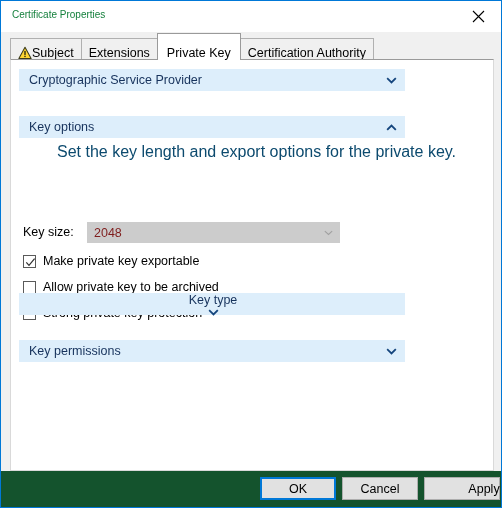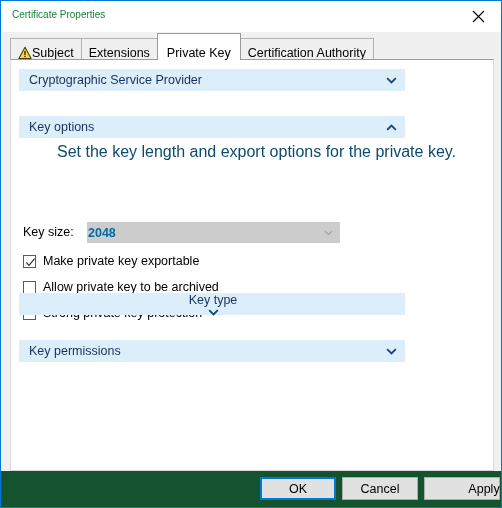--- a/index.html
+++ b/index.html
@@ -153,25 +153,24 @@
     width: 253px;
     height: 21px;
     box-sizing: border-box;
     background: #cccccc;
     border: 1px solid #cccccc;
     display: flex;
     align-items: center;
   }
   .combo-value {
     flex: 1;
-    padding-left: 0;
-    font-size: 12.5px;
-    color: #0369a1;
-    white-space: nowrap;
-    font-weight: bold;
+    padding-left: 6px;
+    font-size: 12.5px;
+    color: #7f1d1d;
+    white-space: nowrap;
   }
   .combo-arrow {
     width: 22px;
     display: flex;
     align-items: center;
     justify-content: center;
   }
   .combo-arrow svg { display:block; }
 
   

